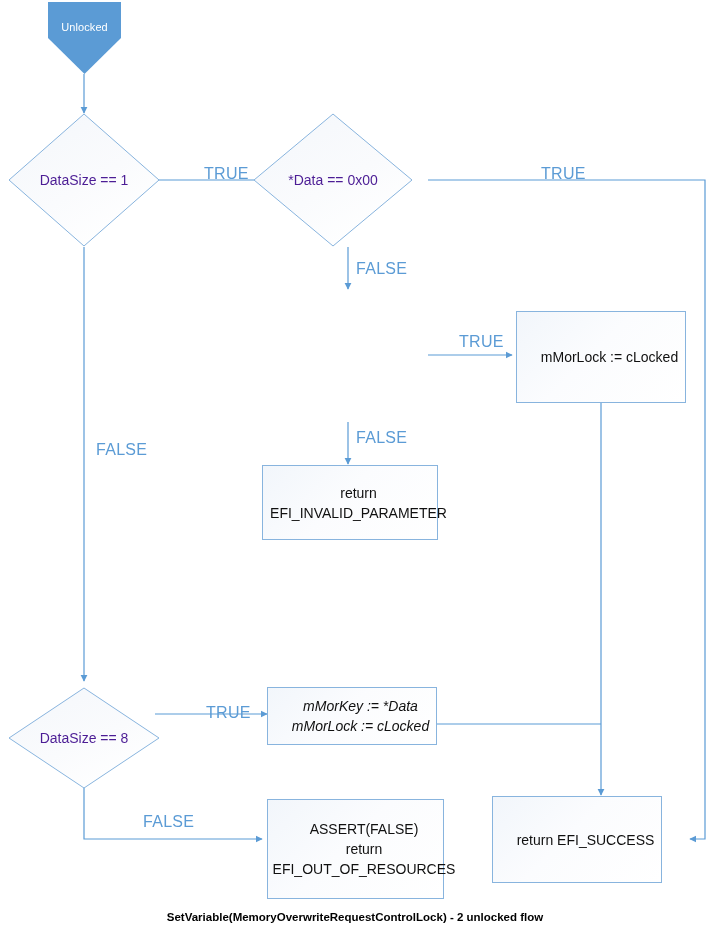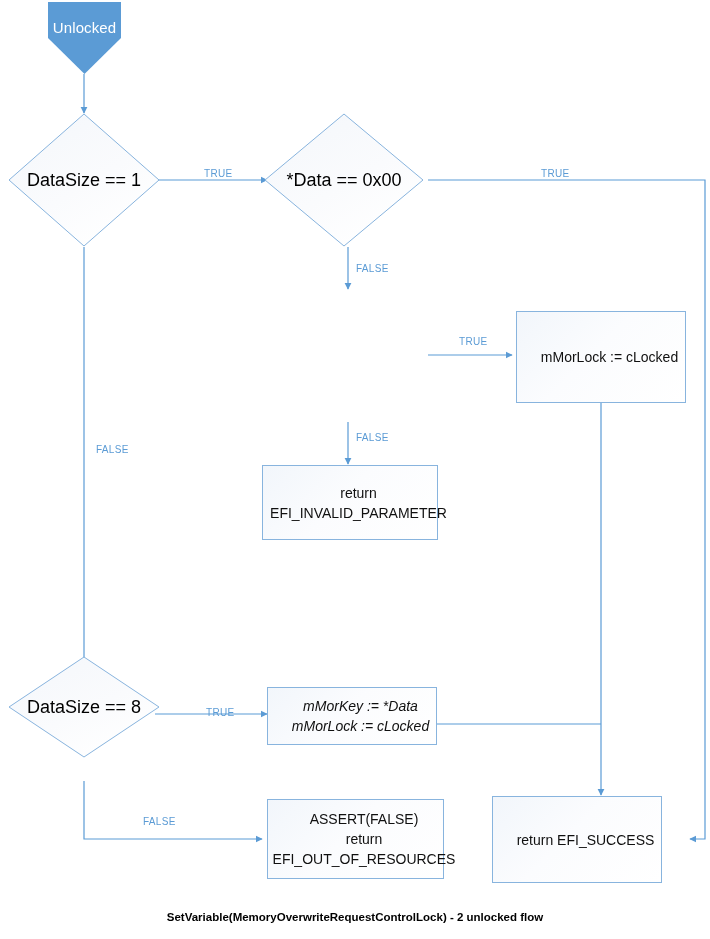--- a/index.html
+++ b/index.html
@@ -29,21 +29,21 @@
     position: absolute;
     background: #5B9BD5;
     -webkit-clip-path: polygon(0% 0%, 100% 0%, 100% 50%, 50% 100%, 0% 50%);
     clip-path: polygon(0% 0%, 100% 0%, 100% 50%, 50% 100%, 0% 50%);
     display: flex;
     align-items: flex-start;
     justify-content: center;
   }
   .start-label {
     color: #ffffff;
-    font-size: 15px;
+    font-size: 11px;
     line-height: 13px;
     padding-top: 19px;
     letter-spacing: 0.1px;
   }
   
   .proc {
     position: absolute;
     border: 1px solid #88B4DE;
     background: linear-gradient(135deg, #f2f6fb 0%, #fbfcfe 45%, #ffffff 100%);
     box-sizing: border-box;
@@ -73,30 +73,30 @@
   }
   .decision .dtext {
     position: absolute;
     left: 0;
     top: 0;
     width: 100%;
     height: 100%;
     display: flex;
     align-items: center;
     justify-content: center;
-    color: #000000;
-    font-size: 18px;
+    color: #4c1d95;
+    font-size: 14px;
     line-height: 18px;
     text-align: left;
   }
   
   .elabel {
     position: absolute;
     color: #5B9BD5;
-    font-size: 10px;
+    font-size: 16px;
     line-height: 12px;
     white-space: nowrap;
     letter-spacing: 0.3px;
   }
   
   .caption {
     position: absolute;
     left: 0;
     width: 710px;
     text-align: center;
@@ -153,36 +153,36 @@
         <linearGradient id="gradDiamond1" x1="0%" y1="0%" x2="70%" y2="100%">
           <stop offset="0%" stop-color="#f4f7fb"></stop>
           <stop offset="60%" stop-color="#fafbfd"></stop>
           <stop offset="100%" stop-color="#ffffff"></stop>
         </linearGradient>
       </defs>
     </svg>
     <div class="dtext">DataSize == 1</div>
   </div>
 
-  <div class="decision" style="left:264px; top:113px; width:160px; height:134px;">
+  <div class="decision" style="left:253px; top:113px; width:160px; height:134px;">
     <svg width="160" height="134" xmlns="http://www.w3.org/2000/svg">
       <polygon points="80,1 159,67 80,133 1,67" fill="url(#gradDiamond2)" stroke="#88B4DE" stroke-width="1"></polygon>
       <defs>
         <linearGradient id="gradDiamond2" x1="0%" y1="0%" x2="70%" y2="100%">
           <stop offset="0%" stop-color="#f4f7fb"></stop>
           <stop offset="60%" stop-color="#fafbfd"></stop>
           <stop offset="100%" stop-color="#ffffff"></stop>
         </linearGradient>
       </defs>
     </svg>
     <div class="dtext">*Data == 0x00</div>
   </div>
 
 
-  <div class="decision" style="left:8px; top:656px; width:152px; height:102px;">
+  <div class="decision" style="left:8px; top:687px; width:152px; height:102px;">
     <svg width="152" height="102" xmlns="http://www.w3.org/2000/svg">
       <polygon points="76,1 151,51 76,101 1,51" fill="url(#gradDiamond4)" stroke="#88B4DE" stroke-width="1"></polygon>
       <defs>
         <linearGradient id="gradDiamond4" x1="0%" y1="0%" x2="70%" y2="100%">
           <stop offset="0%" stop-color="#f4f7fb"></stop>
           <stop offset="60%" stop-color="#fafbfd"></stop>
           <stop offset="100%" stop-color="#ffffff"></stop>
         </linearGradient>
       </defs>
     </svg>
@@ -196,21 +196,21 @@
   <div class="proc" style="left:262px; top:465px; width:176px; height:75px;">
     <span class="lines">return
 EFI_INVALID_PARAMETER</span>
   </div>
 
   <div class="proc" style="left:267px; top:687px; width:170px; height:58px;font-style:italic;">
     <span class="lines">mMorKey := *Data
 mMorLock := cLocked</span>
   </div>
 
-  <div class="proc" style="left:267px; top:799px; width:177px; height:80px;">
+  <div class="proc" style="left:267px; top:799px; width:177px; height:100px;">
     <span class="lines">ASSERT(FALSE)
 return
 EFI_OUT_OF_RESOURCES</span>
   </div>
 
   <div class="proc" style="left:492px; top:796px; width:170px; height:87px;">
     <span class="lines">return EFI_SUCCESS</span>
   </div>
 
   <div class="elabel" style="left:204px; top:168px;">TRUE</div>

